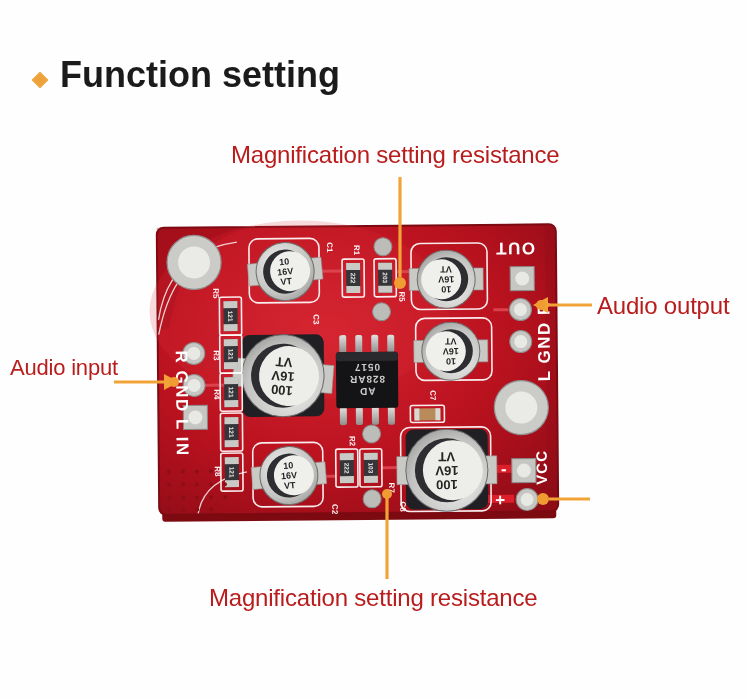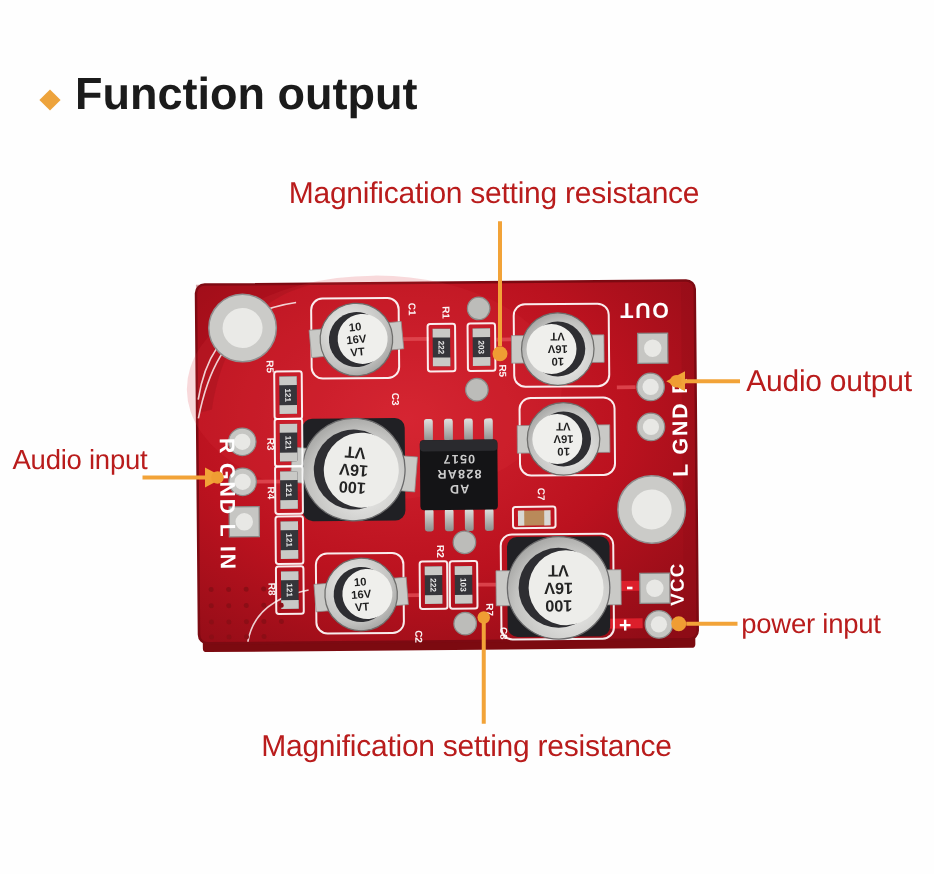--- a/index.html
+++ b/index.html
@@ -30,28 +30,27 @@
   .arcline{stroke:#ffffff;stroke-width:1.3;opacity:.8;fill:none;}
   .callout-stroke{stroke:#f2a338;stroke-width:3.2;}
 </style>
 </head>
 <body>
 
 <div class="page">
 
   <div class="title-block">
     <span class="diamond"></span>
-    <h1 class="page-title">Function output</h1>
+    <h1 class="page-title">Function setting</h1>
   </div>
 
   <div class="callout-label lbl-top">Magnification setting resistance</div>
   <div class="callout-label lbl-bottom">Magnification setting resistance</div>
   <div class="callout-label lbl-output">Audio output</div>
   <div class="callout-label lbl-input">Audio input</div>
-  <div class="callout-label lbl-power">power input</div>
 
   <svg class="board" width="747" height="699" viewBox="0 0 747 699">
     <defs>
       <radialGradient id="boardGrad" cx="42%" cy="38%" r="80%">
         <stop offset="0%" stop-color="#d42330"></stop>
         <stop offset="55%" stop-color="#bb121f"></stop>
         <stop offset="100%" stop-color="#8e0c16"></stop>
       </radialGradient>
       <radialGradient id="silverRim" cx="40%" cy="35%" r="75%">
         <stop offset="0%" stop-color="#f0f0ee"></stop>

